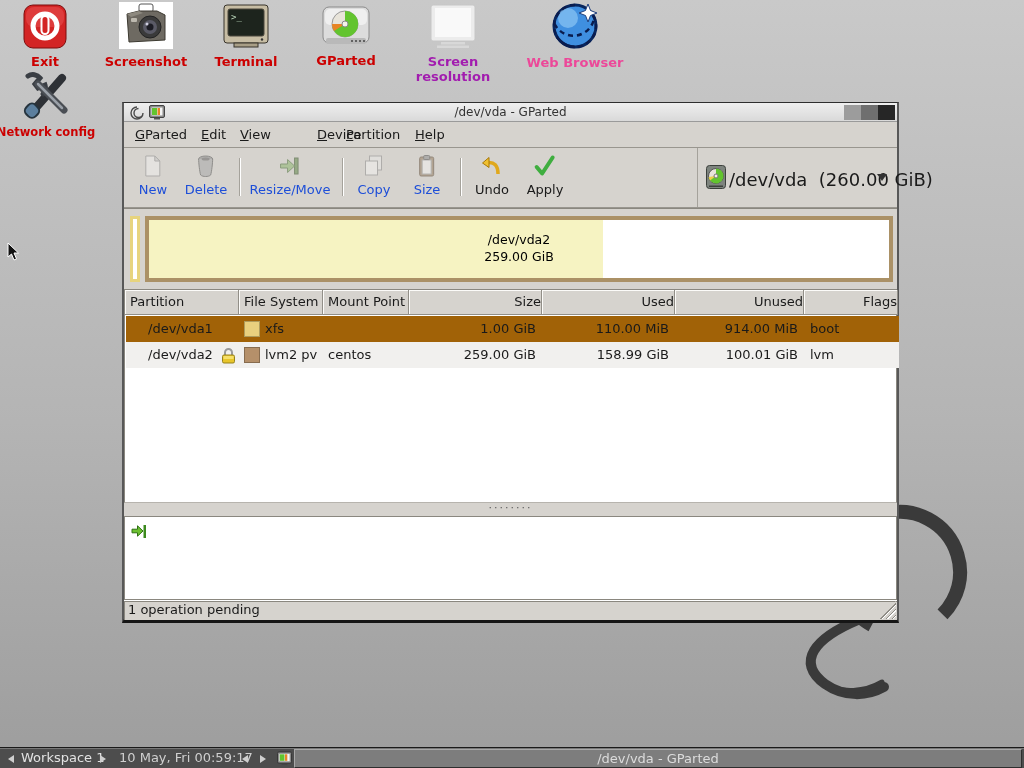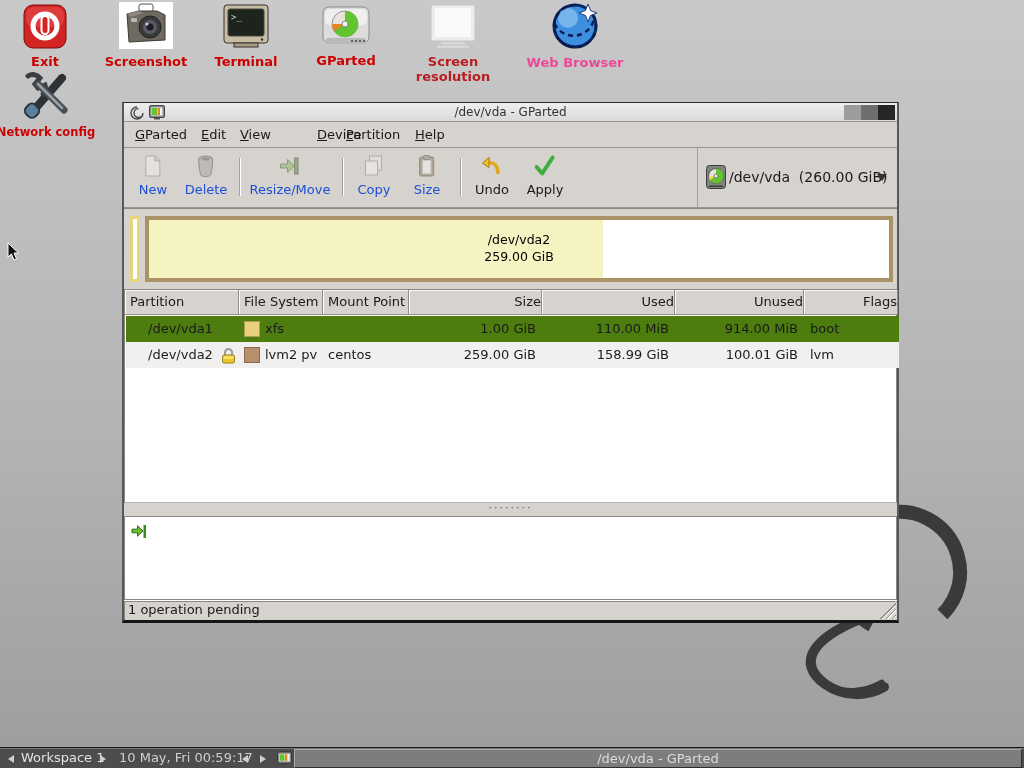--- a/index.html
+++ b/index.html
@@ -40,21 +40,21 @@
     position:absolute; left:0; top:45px; width:100%; height:60px;
     background:#d6d3ce; border-bottom:1px solid #99968f;
   }
   .tool-btn { position:absolute; top:6px; transform:translateX(-50%); text-align:center; }
   .tool-btn .lbl { display:block; font-size:13px; margin-top:1px; }
   .tool-btn.disabled .lbl { color:#1d4ed8; }
   .tool-btn.disabled svg { opacity:.55; filter:saturate(.55); }
   .tool-sep { position:absolute; top:10px; width:1px; height:38px; background:#a5a29b; box-shadow:1px 0 0 #fff; }
 
   .devicebox { position:absolute; top:0; right:0; left:573px; height:59px; border-left:1px solid #a5a29b; }
-  .devicebox .txt { position:absolute; left:31px; top:21px; font-size:14px; white-space:pre; }
+  .devicebox .txt { position:absolute; left:31px; top:21px; font-size:18px; white-space:pre; }
   .devicebox .arrow { position:absolute; right:10px; top:26px; width:0; height:0;
     border-left:5px solid transparent; border-right:5px solid transparent; border-top:7px solid #333; }
 
   
   .visualpanel { position:absolute; left:0; top:105px; width:100%; height:80px;
     background:#d6d3ce; border-top:1px solid #8a877f; }
   .vda1strip { position:absolute; left:6px; top:7px; width:10px; height:66px; border:3px solid #e7d47e; background:#fff; }
   .vda2block { position:absolute; left:21px; top:7px; width:748px; height:66px; border:4px solid #ab9166; background:#fff; }
   .vda2used  { position:absolute; left:0; top:0; height:100%; background:#f6f3c2; }
   .vda2text  { position:absolute; left:0; right:0; top:11px; text-align:center; font-size:12.5px; line-height:17px; color:#000; }
@@ -163,21 +163,21 @@
   <span class="dlabel" style="color:#cc0000;">GParted</span>
 </div>
 
 <div class="deskicon" style="left:393px; top:4px;">
   <svg class="ic" width="52" height="45" viewBox="0 0 52 45">
     <rect x="4" y="1" width="44" height="36" rx="2" fill="#ececec" stroke="#c6c6c6"></rect>
     <rect x="8" y="4" width="36" height="29" fill="#f9f9f9"></rect>
     <rect x="14" y="38" width="24" height="2.5" fill="#d8d8d8"></rect>
     <rect x="10" y="41.5" width="32" height="2.5" fill="#d8d8d8"></rect>
   </svg>
-  <span class="dlabel" style="color:#b91c1c;text-align:center;">Screen resolution</span>
+  <span class="dlabel" style="color:#a21caf;text-align:center;">Screen resolution</span>
 </div>
 
 <div class="deskicon" style="left:515px; top:2px;">
   <svg class="ic" width="50" height="48" viewBox="0 0 50 48">
     <circle cx="25" cy="24" r="21" fill="#3f8fe0" stroke="#08265e" stroke-width="3"></circle>
     <circle cx="18" cy="16" r="10" fill="#8cc4f4" opacity=".7"></circle>
     <path d="M25 3 A 21 21 0 0 0 25 45" fill="none" stroke="#0a1c4e" stroke-width="2.5" stroke-dasharray="5 4"></path>
     <path d="M25 3 A 21 21 0 0 1 25 45" fill="none" stroke="#0a1c4e" stroke-width="2.5" stroke-dasharray="5 4" transform="rotate(60 25 24)"></path>
     <path d="M5 19 A 21 21 0 0 0 45 19" fill="none" stroke="#0a1c4e" stroke-width="2.5" stroke-dasharray="5 4" transform="rotate(-8 25 24)"></path>
     <polygon points="38,2 40.5,8.5 47,11 40.5,13.5 38,20 35.5,13.5 29,11 35.5,8.5" fill="#ffffff" stroke="#20407e" stroke-width="1"></polygon>
@@ -320,21 +320,21 @@
 
   <div class="tablepanel">
     <div class="hdrcell hdr-left" style="left:0;   width:114px;">Partition</div>
     <div class="hdrcell hdr-left" style="left:114px; width:84px;">File System</div>
     <div class="hdrcell hdr-left" style="left:198px; width:86px;">Mount Point</div>
     <div class="hdrcell hdr-center" style="left:284px; width:133px;">Size</div>
     <div class="hdrcell hdr-center" style="left:417px; width:133px;">Used</div>
     <div class="hdrcell hdr-center" style="left:550px; width:129px;">Unused</div>
     <div class="hdrcell hdr-center" style="left:679px; width:94px;">Flags</div>
 
-    <div class="trow" style="top:26px; background:#4d7c0f;">
+    <div class="trow" style="top:26px; background:#a16207;">
       <div class="tcell" style="left:0; width:114px; padding-left:22px;">/dev/vda1</div>
       <div class="swatch" style="left: 118px; background-color: rgb(233, 208, 126);"></div>
       <div class="tcell" style="left:139px; width:60px;">xfs</div>
       <div class="tcell" style="left:202px; width:80px;"></div>
       <div class="tcell num" style="left:284px; width:133px;">1.00 GiB</div>
       <div class="tcell num" style="left:417px; width:133px;">110.00 MiB</div>
       <div class="tcell num" style="left:550px; width:129px;">914.00 MiB</div>
       <div class="tcell" style="left:684px; width:88px;">boot</div>
     </div>
 

